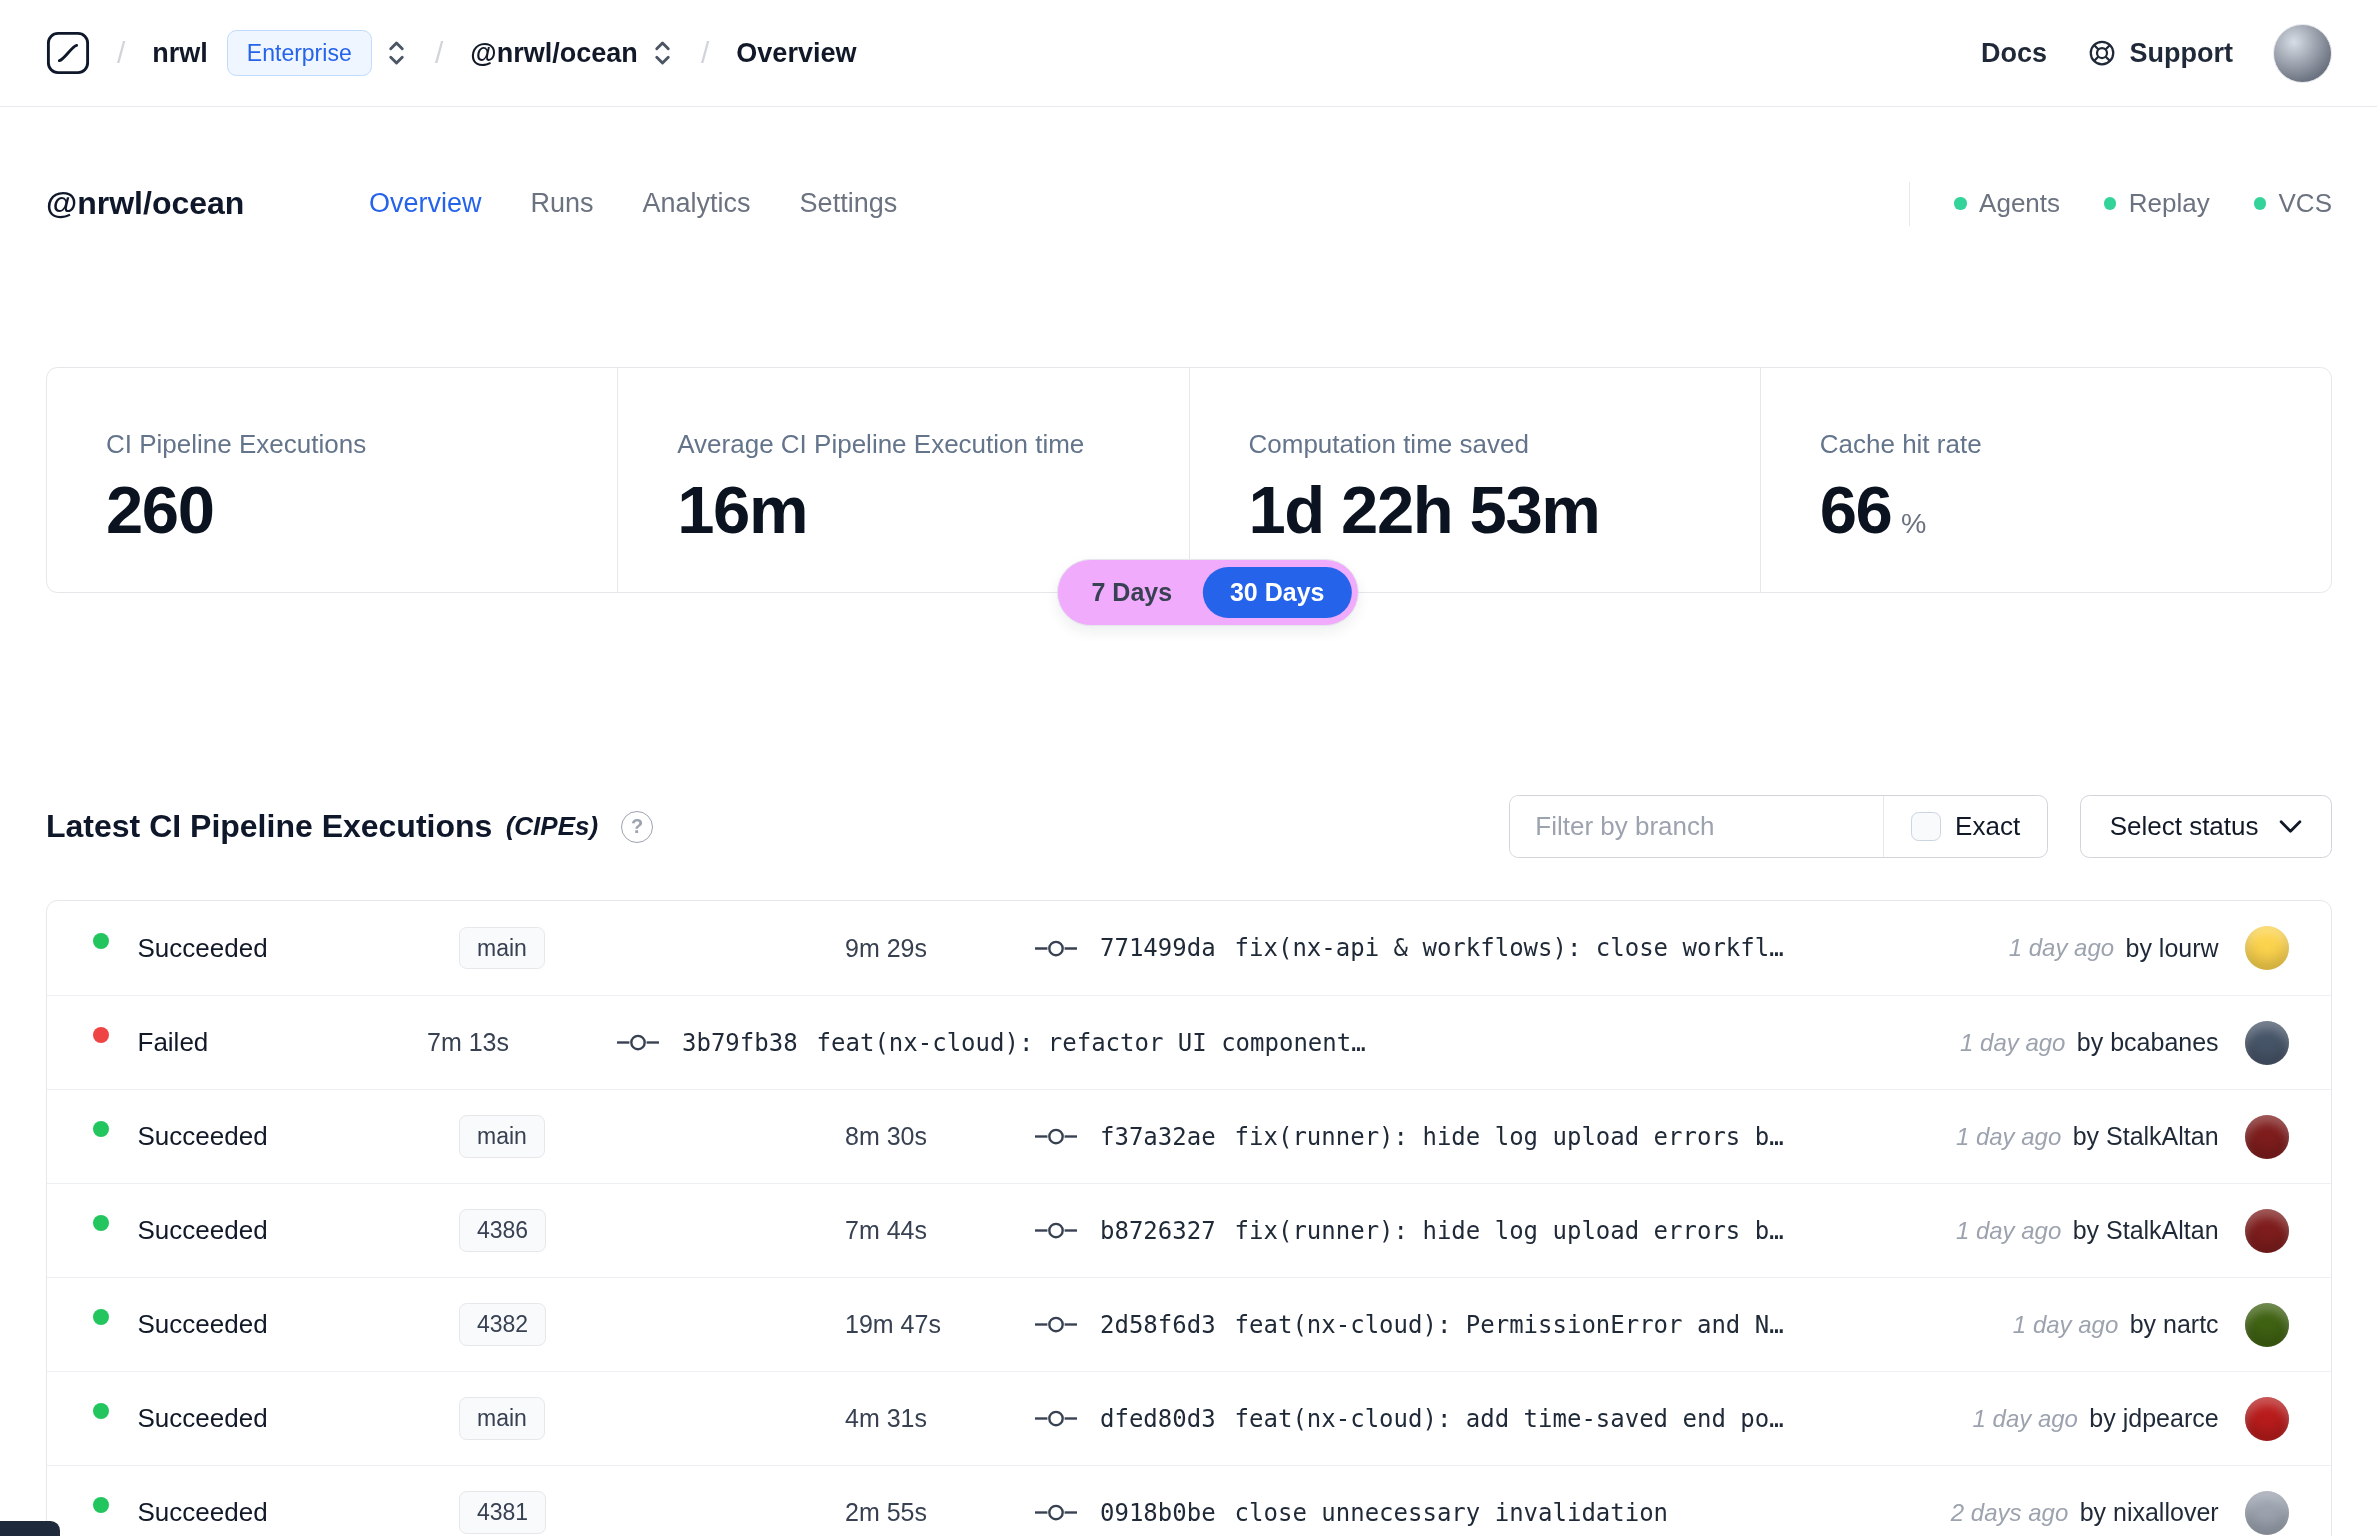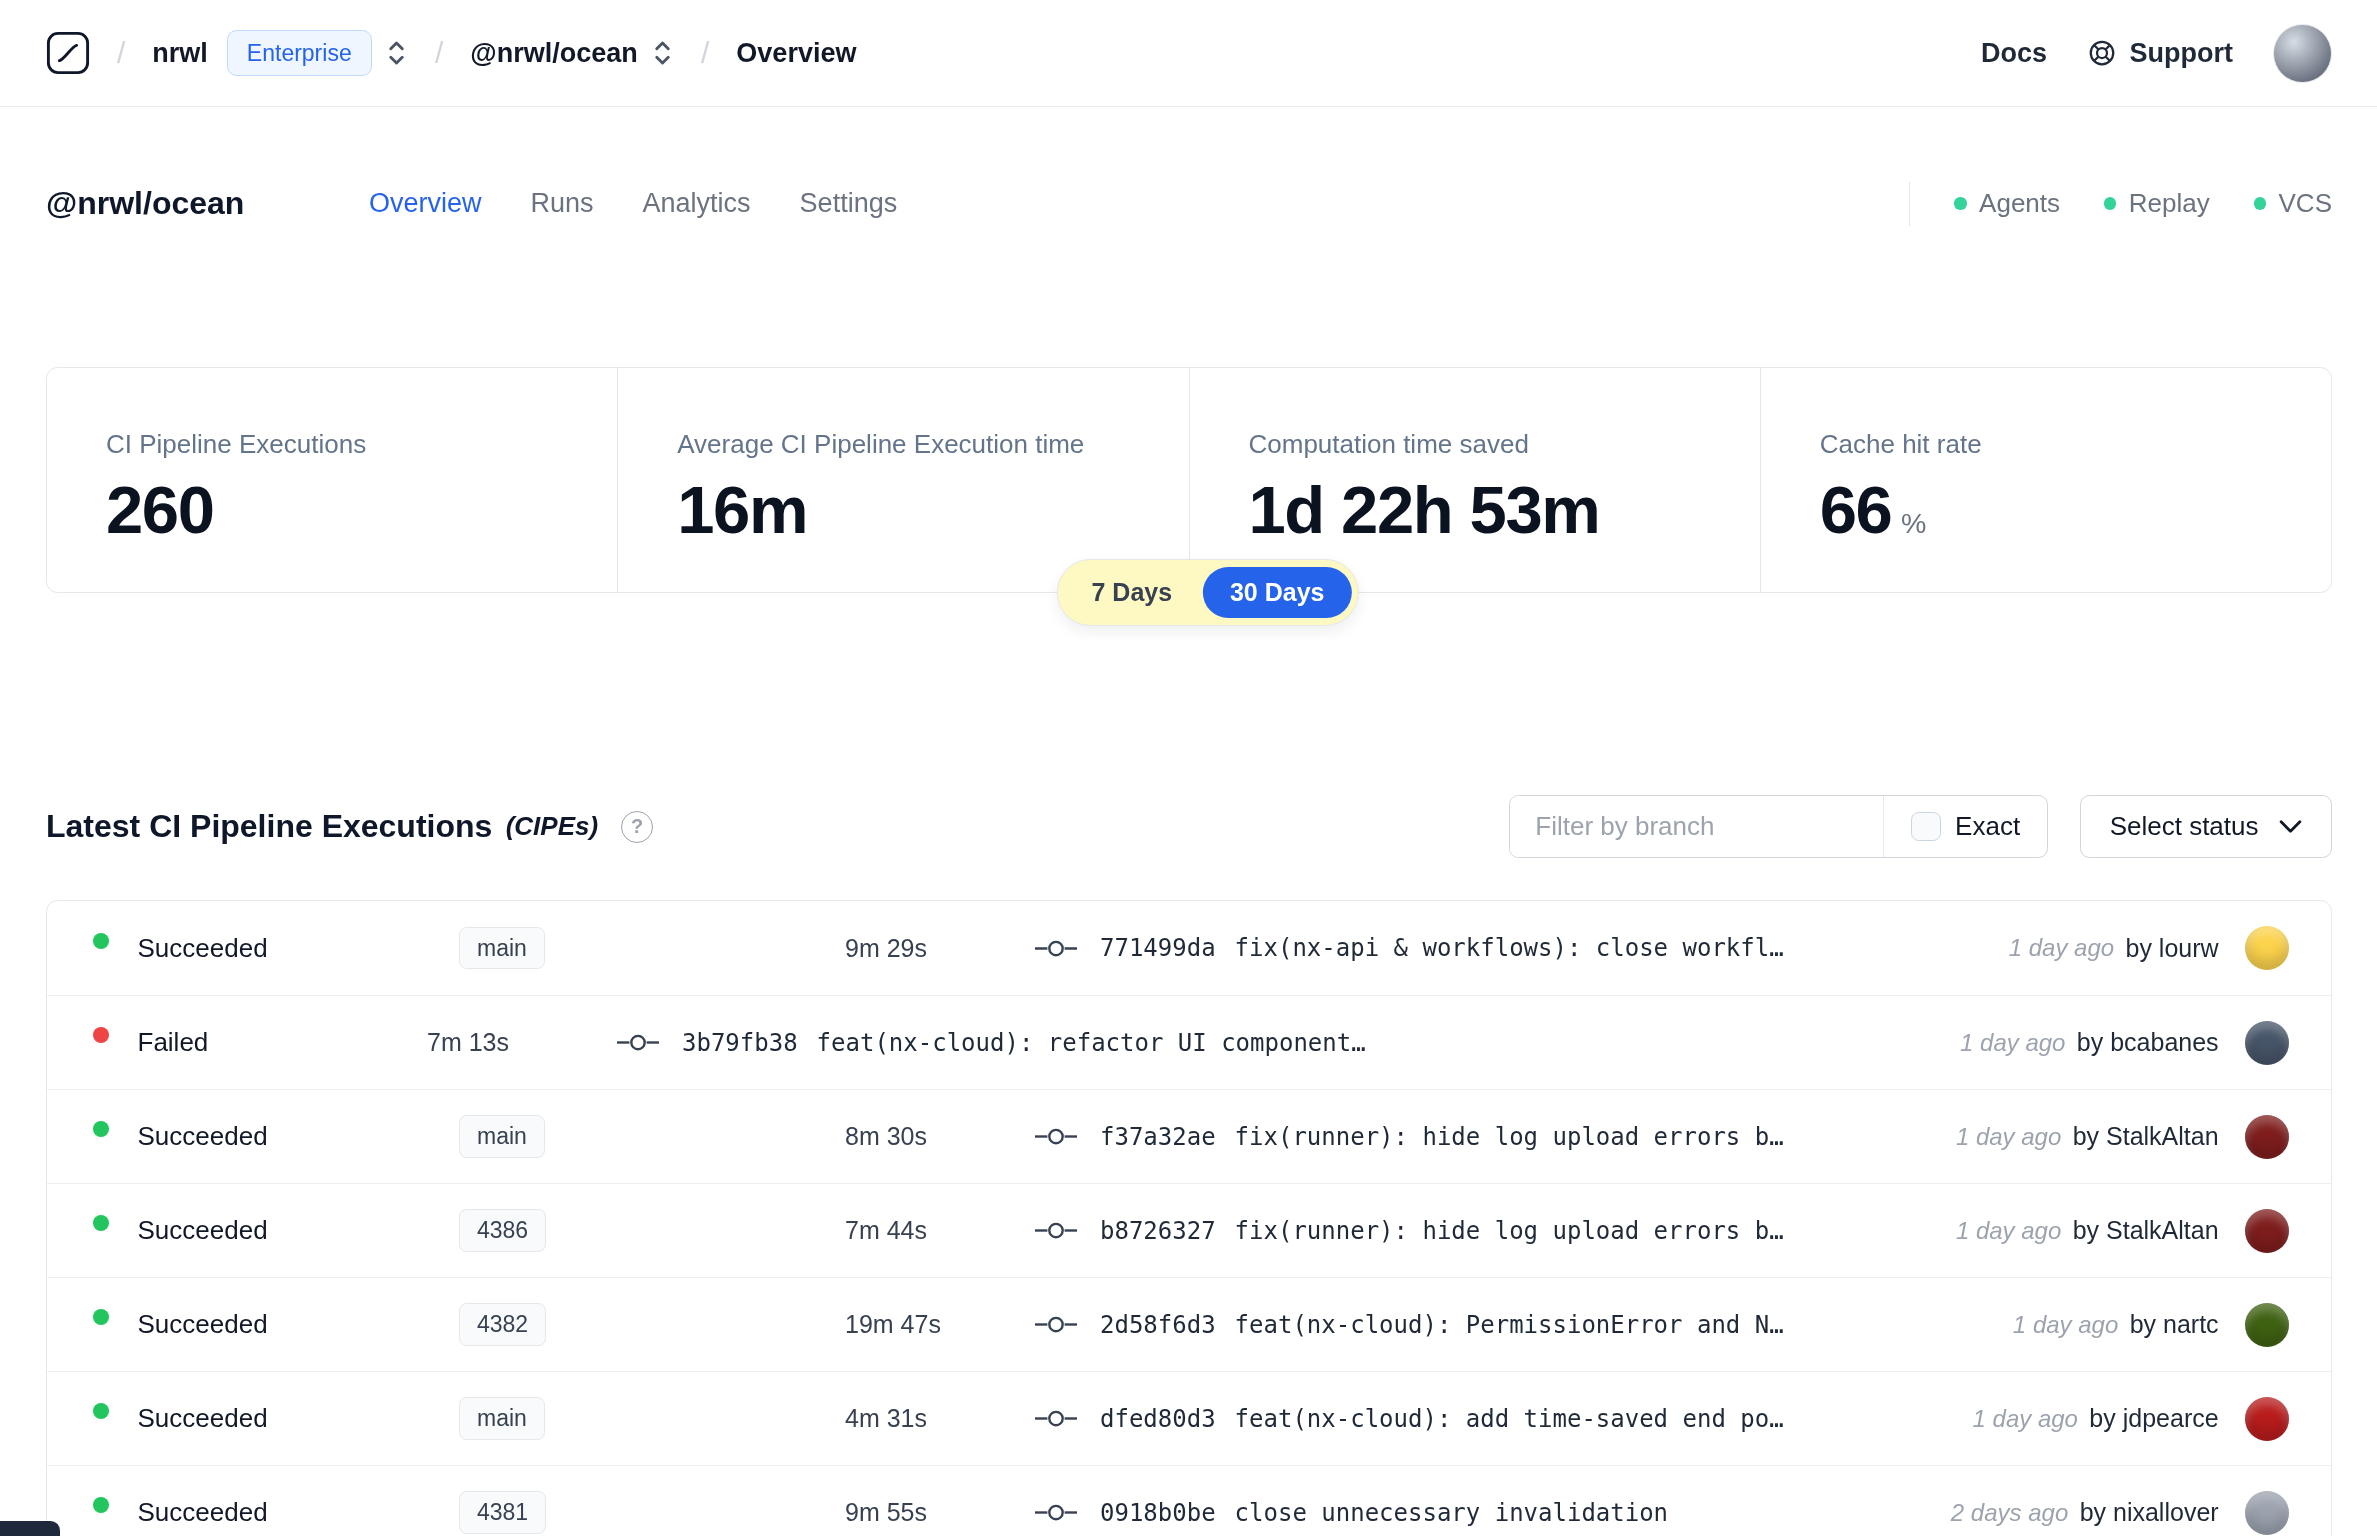--- a/index.html
+++ b/index.html
@@ -34,21 +34,21 @@
   
   .stats { margin:139px 46px 0; border:1px solid #e5e7eb; border-radius:11.4px;
     display:flex; height:226px; position:relative; background:#fff; }
   .stat { flex:1; padding:61px 28.5px 0 59px; border-left:1px solid #e5e7eb; }
   .stat:first-child { border-left:none; }
   .stat-label { font-size:26px; color:#64748b; }
   .stat-value { margin-top:11.4px; font-size:67px; font-weight:700; letter-spacing:-1.4px; color:#0b1220; }
   .stat-suffix { font-size:28.5px; font-weight:500; color:#6b7280; margin-left:9.5px; letter-spacing:0; }
 
   .range-toggle { position:absolute; left:calc(50% + 19px); bottom:-34px; transform:translateX(-50%);
-    display:flex; gap:3.8px; background:#fef9c3; border:1px solid #e5e7eb; border-radius:950px;
+    display:flex; gap:3.8px; background:#f0abfc; border:1px solid #e5e7eb; border-radius:950px;
     padding:6.7px; box-shadow:0 5.7px 13.3px rgba(15,23,42,.07); }
   .range-opt { font-size:25px; font-weight:600; color:#374151; padding:11.4px 27px;
     border-radius:950px; cursor:pointer; white-space:nowrap; }
   .range-opt.selected { background:#2563eb; color:#fff; }
 
   
   .section-header { display:flex; align-items:center; margin:202px 46px 0; height:63px; }
   .section-title { font-size:32px; font-weight:700; color:#0f172a; }
   .section-suffix { font-size:26px; font-style:italic; font-weight:600; color:#0f172a; margin-left:13.3px; }
   .help-icon { margin-left:23px; width:32px; height:32px; border:1.9px solid #9ca3af; border-radius:50%;
@@ -348,21 +348,21 @@
       <span class="avatar-row" style="background: rgb(185, 28, 28);"></span>
     </div>
   </div>
 
   <div class="row">
     <div class="cell-status">
         <span class="dot" style="background: rgb(34, 197, 94);"></span>
         <span>Succeeded</span>
       </div>
     <div class="cell-branch"><span class="branch-badge">4381</span></div>
-    <div class="cell-duration">9m 55s</div>
+    <div class="cell-duration">2m 55s</div>
     <div class="cell-commit">
       <svg class="commit-icon" width="42" height="25" viewBox="0 0 44 26">
           <line x1="0" y1="13" x2="13" y2="13" stroke="#374151" stroke-width="2.5"></line>
           <circle cx="22" cy="13" r="7" fill="none" stroke="#374151" stroke-width="2.5"></circle>
           <line x1="31" y1="13" x2="44" y2="13" stroke="#374151" stroke-width="2.5"></line>
         </svg>
       <span class="commit-hash">0918b0be</span>
       <span class="commit-msg">close unnecessary invalidation</span>
     </div>
     <div class="cell-meta">

